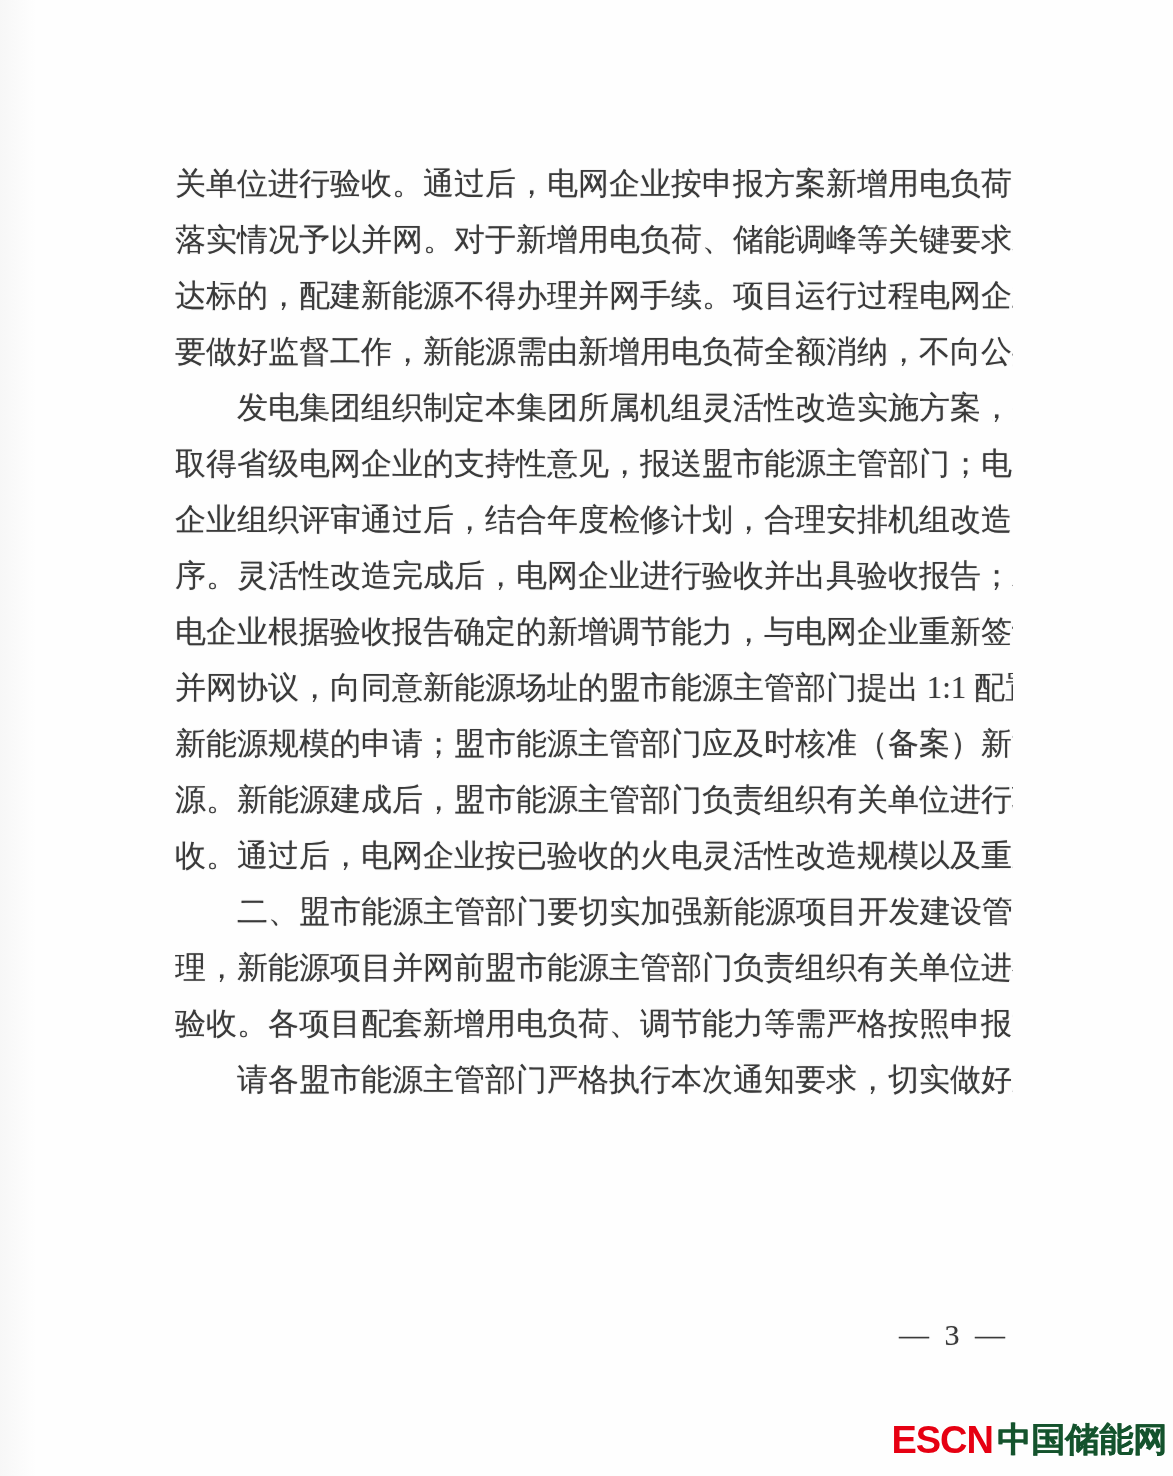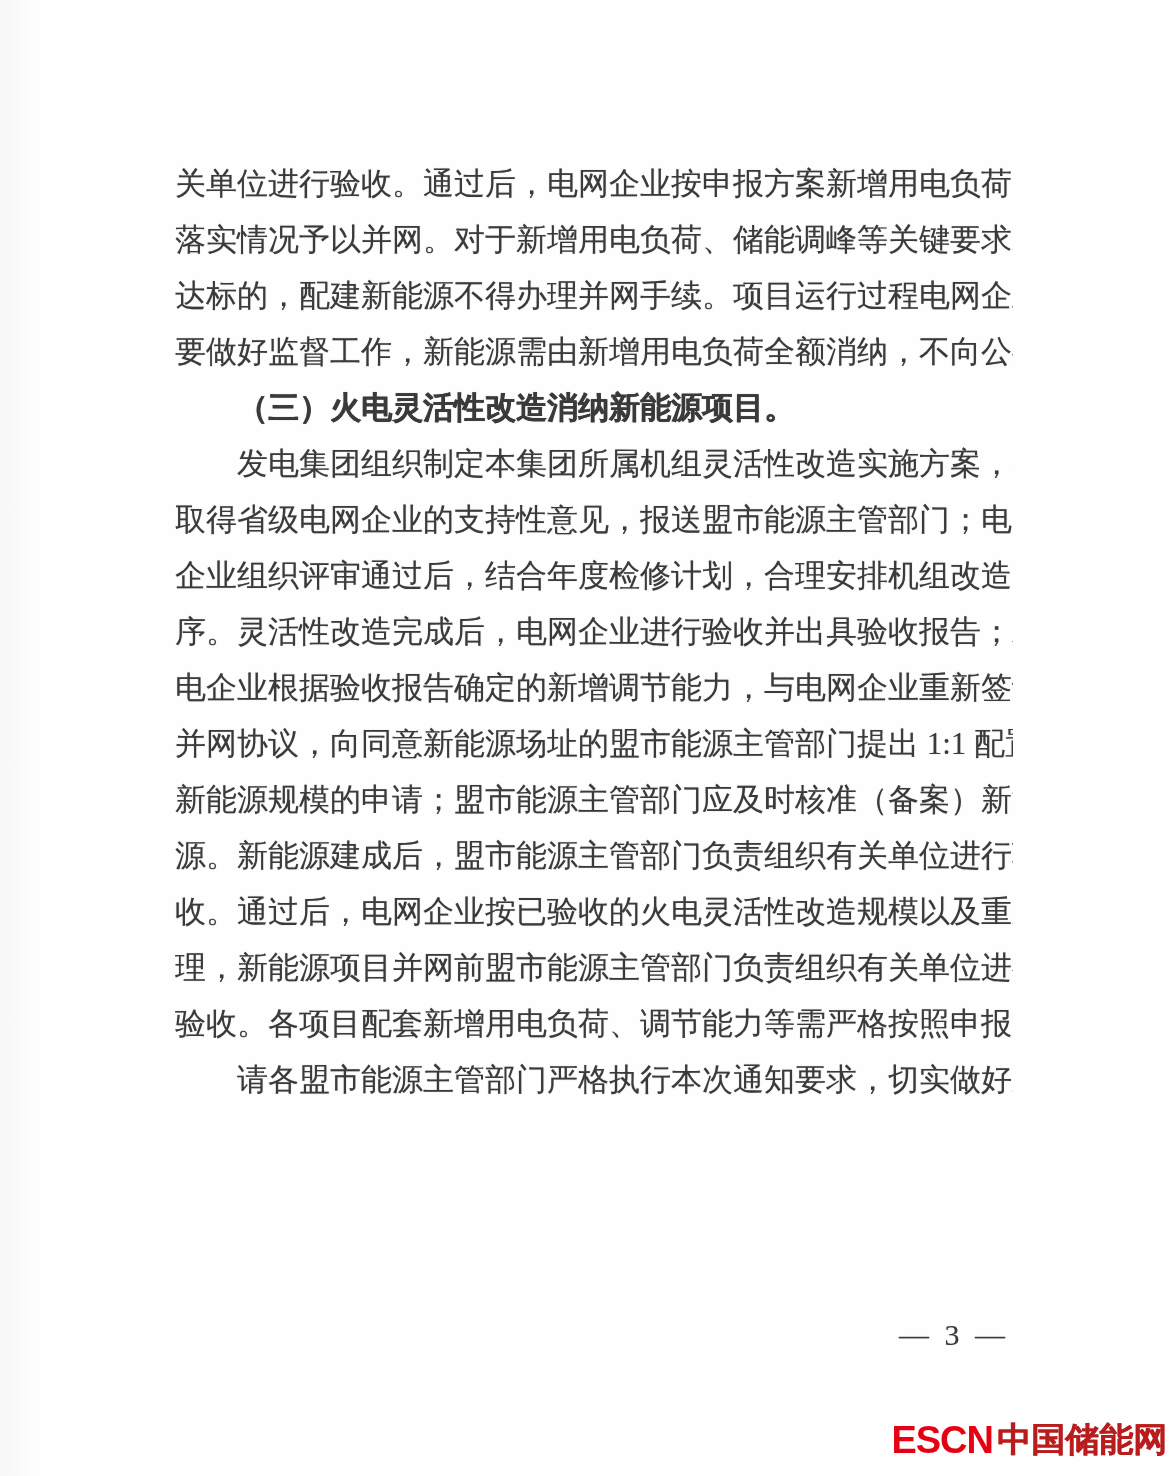--- a/index.html
+++ b/index.html
@@ -89,35 +89,35 @@
 <div class="page">
 
   <div class="scan-edge"></div>
 
   <div class="doc-text">
 
   <div class="line">关单位进行验收。通过后，电网企业按申报方案新增用电负荷的</div>
       <div class="line">落实情况予以并网。对于新增用电负荷、储能调峰等关键要求未</div>
       <div class="line">达标的，配建新能源不得办理并网手续。项目运行过程电网企业</div>
       <div class="line">要做好监督工作，新能源需由新增用电负荷全额消纳，不向公共</div>
-      <div class="line short indent bold">（三）火电灵活性改造消纳新能源项目。</div>
       <div class="line indent">发电集团组织制定本集团所属机组灵活性改造实施方案，并</div>
       <div class="line">取得省级电网企业的支持性意见，报送盟市能源主管部门；电网</div>
       <div class="line">企业组织评审通过后，结合年度检修计划，合理安排机组改造时</div>
       <div class="line">序。灵活性改造完成后，电网企业进行验收并出具验收报告；发</div>
       <div class="line">电企业根据验收报告确定的新增调节能力，与电网企业重新签订</div>
       <div class="line">并网协议，向同意新能源场址的盟市能源主管部门提出 1:1 配置</div>
       <div class="line">新能源规模的申请；盟市能源主管部门应及时核准（备案）新能</div>
       <div class="line">源。新能源建成后，盟市能源主管部门负责组织有关单位进行验</div>
       <div class="line">收。通过后，电网企业按已验收的火电灵活性改造规模以及重新</div>
+      <div class="line indent">二、盟市能源主管部门要切实加强新能源项目开发建设管</div>
       <div class="line">理，新能源项目并网前盟市能源主管部门负责组织有关单位进行</div>
       <div class="line">验收。各项目配套新增用电负荷、调节能力等需严格按照申报方</div>
       <div class="line indent">请各盟市能源主管部门严格执行本次通知要求，切实做好新</div>
     </div>
 
   <div class="page-number">— 3 —</div>
 
   <div class="footer-logo">
     <span class="latin" style="color: rgb(230, 0, 18);">ESCN</span>
-    <span class="cjk" style="color: #b91c1c;">中国储能网</span>
+    <span class="cjk" style="color: #14532d;">中国储能网</span>
   </div>
 
 </div>
 
 </body></html>

